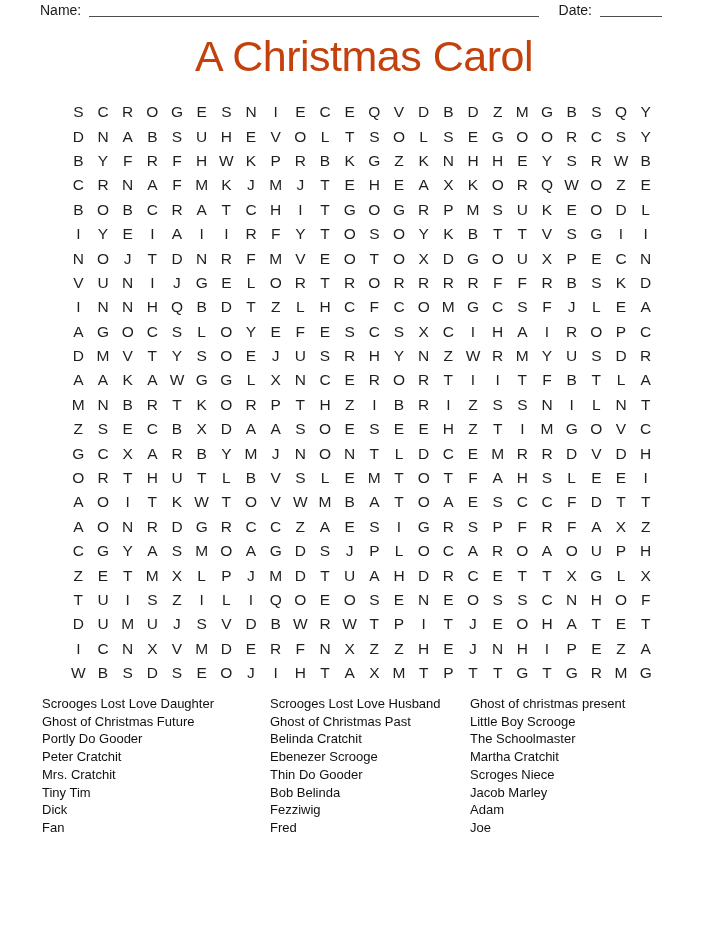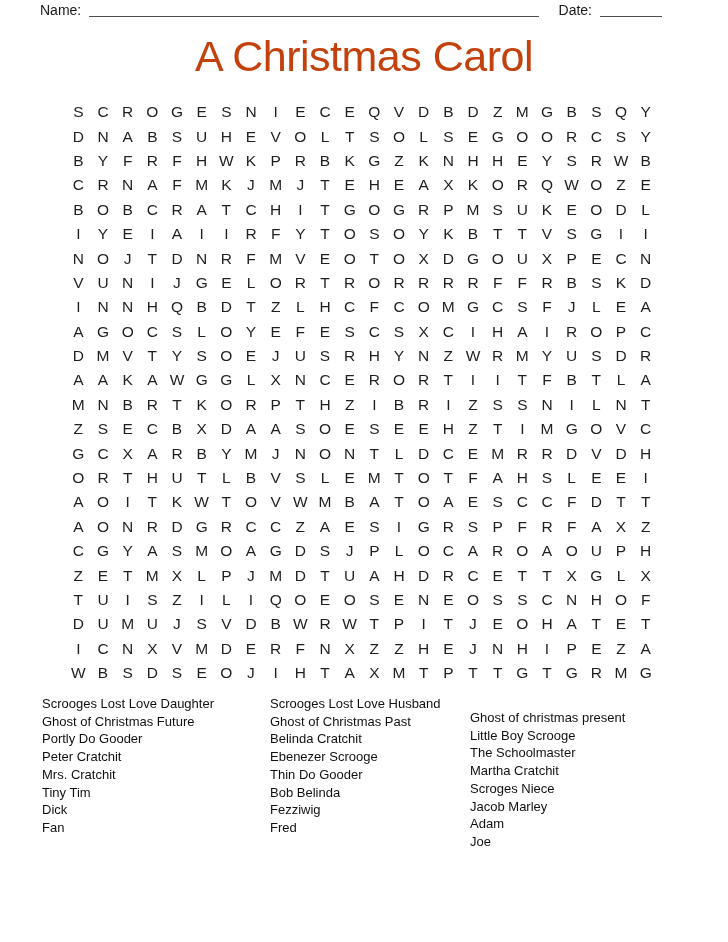--- a/index.html
+++ b/index.html
@@ -62,21 +62,21 @@
   .word-col {
     position: absolute;
     top: 695px;
     font-size: 13px;
     line-height: 17.7px;
     color: #111111;
     white-space: nowrap;
   }
   .word-col-1 { left: 42px; }
   .word-col-2 { left: 270px; }
-  .word-col-3 { left: 470px; margin-top: 14px; }
+  .word-col-3 { left: 470px; }
 </style>
 </head>
 <body>
 
 <div class="page">
 
   <div class="header-row">
     <span class="hdr-label">Name:</span>
     <span class="blank-line name-line"></span>
     <span class="hdr-label">Date:</span>

